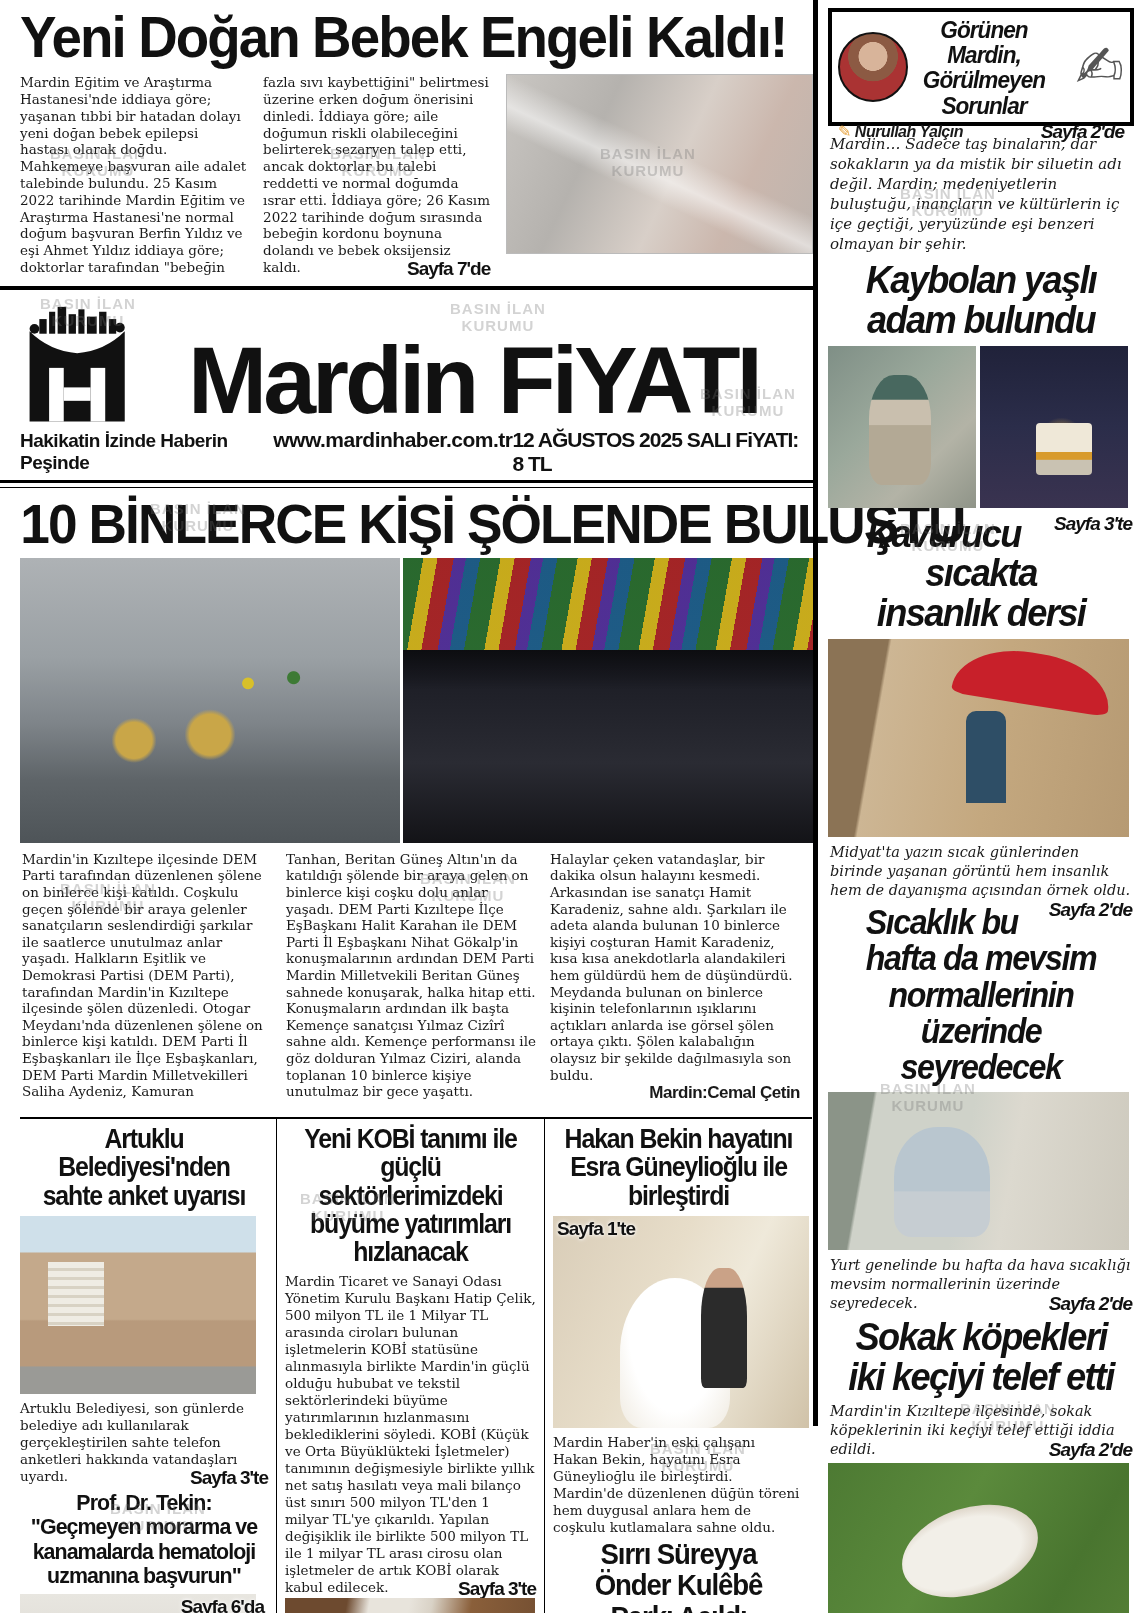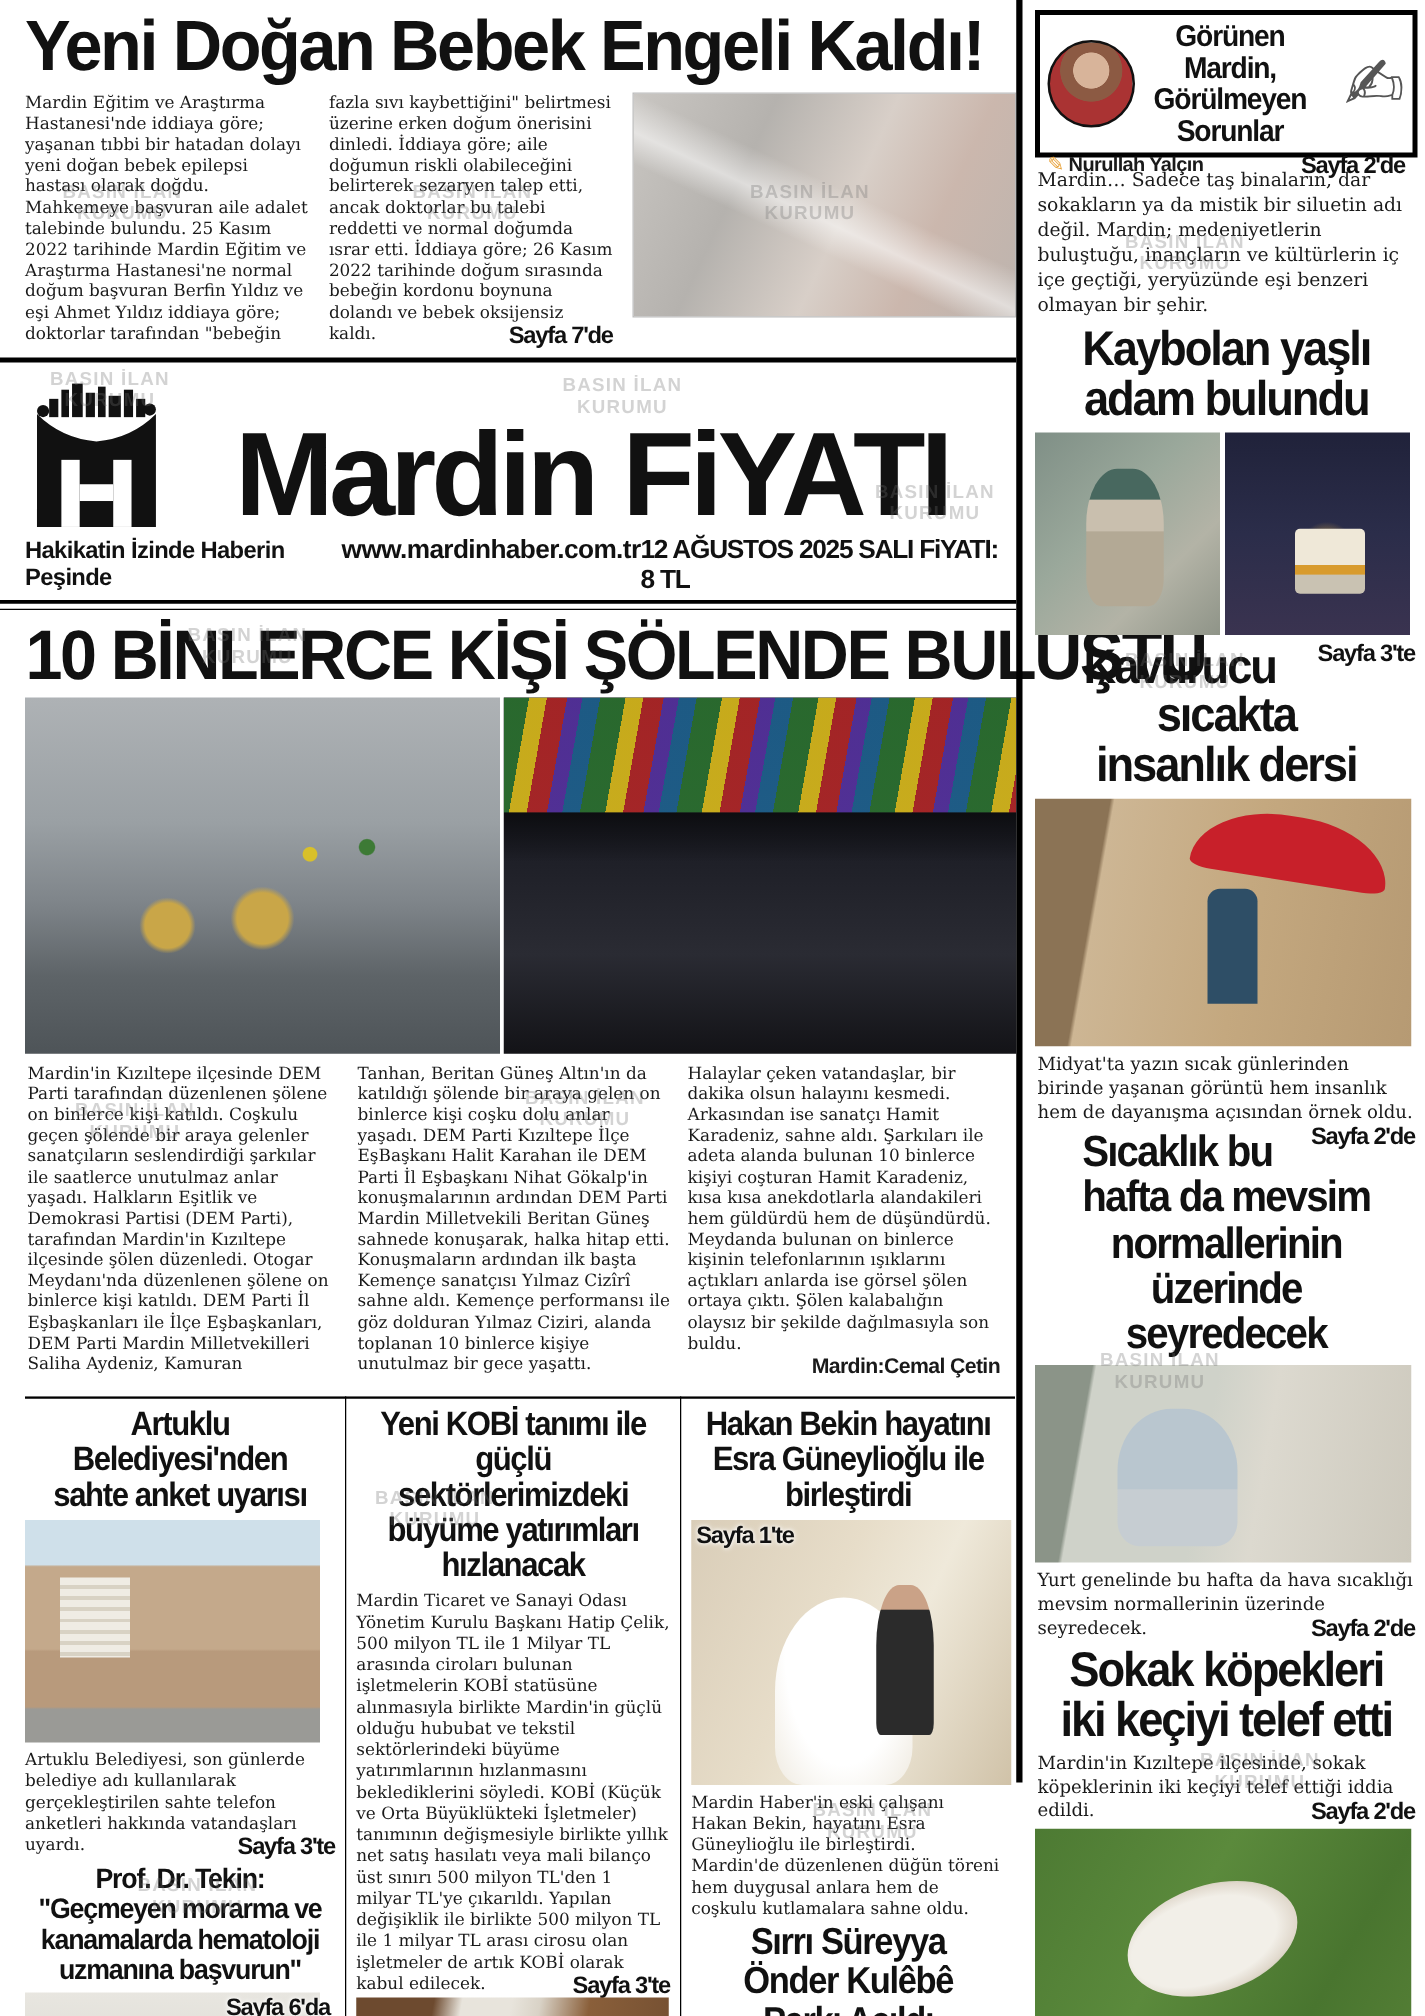--- a/index.html
+++ b/index.html
@@ -2,21 +2,21 @@
 <html><head>
 <meta charset="utf-8">
 <style>
   html,body{margin:0;padding:0;background:#777;}
   #page{position:relative;width:1140px;height:1613px;background:#fff;margin:0 auto;
         overflow:hidden;font-family:"DejaVu Serif",serif;color:#1a1a1a;}
   .cond{font-family:"Liberation Sans",sans-serif;font-weight:700;color:#111;}
   
   #main{position:absolute;left:0;top:0;width:813px;}
   #sidebar{position:absolute;left:813px;top:0;width:327px;height:1426px;
-           border-left:5px solid #000;box-sizing:border-box;padding:8px 6px 0 10px;}
+           border-left:5px solid #000;box-sizing:border-box;padding:8px 6px 0 10px;font-style:italic;}
   
   .top-story{padding:6px 0 0 20px;}
   .top-headline{font-size:57px;line-height:1.02;letter-spacing:-2px;white-space:nowrap;
                 transform:scaleX(.96);transform-origin:left;margin:2px 0 8px 0;}
   .top-body{display:flex;gap:16px;}
   .top-col{width:228px;font-size:13.5px;line-height:16.8px;text-align:left;}
   .pageref{font-family:"Liberation Sans",sans-serif;font-weight:700;font-size:19px;
            letter-spacing:-1px;color:#111;float:right;line-height:1;}
   
   .mast-rule{border-top:4px solid #000;margin-top:8px;}

